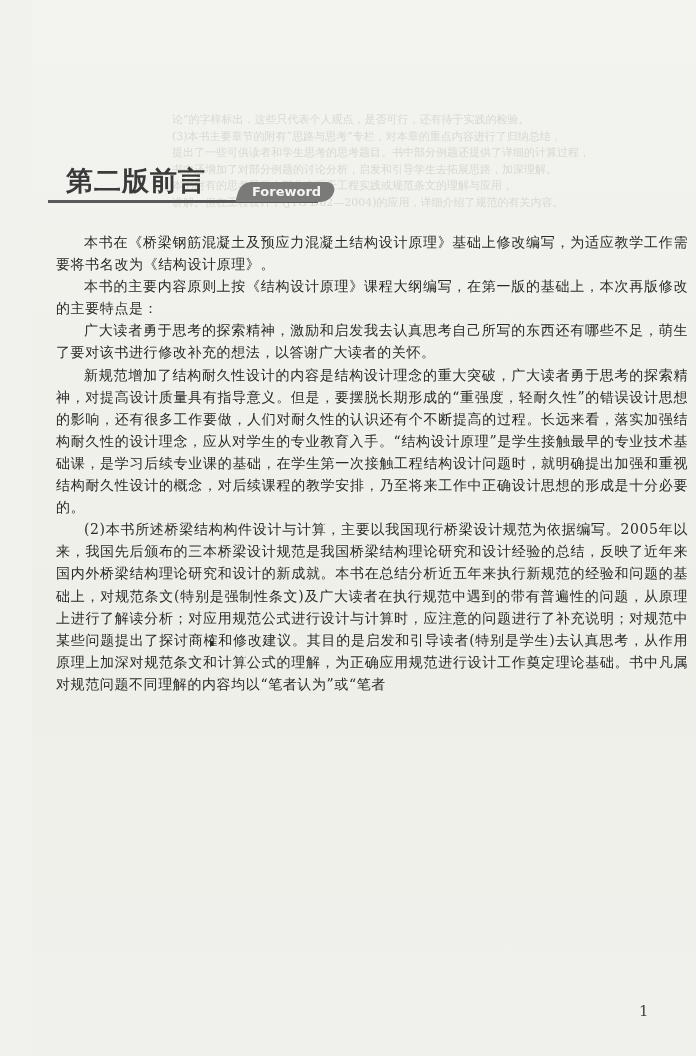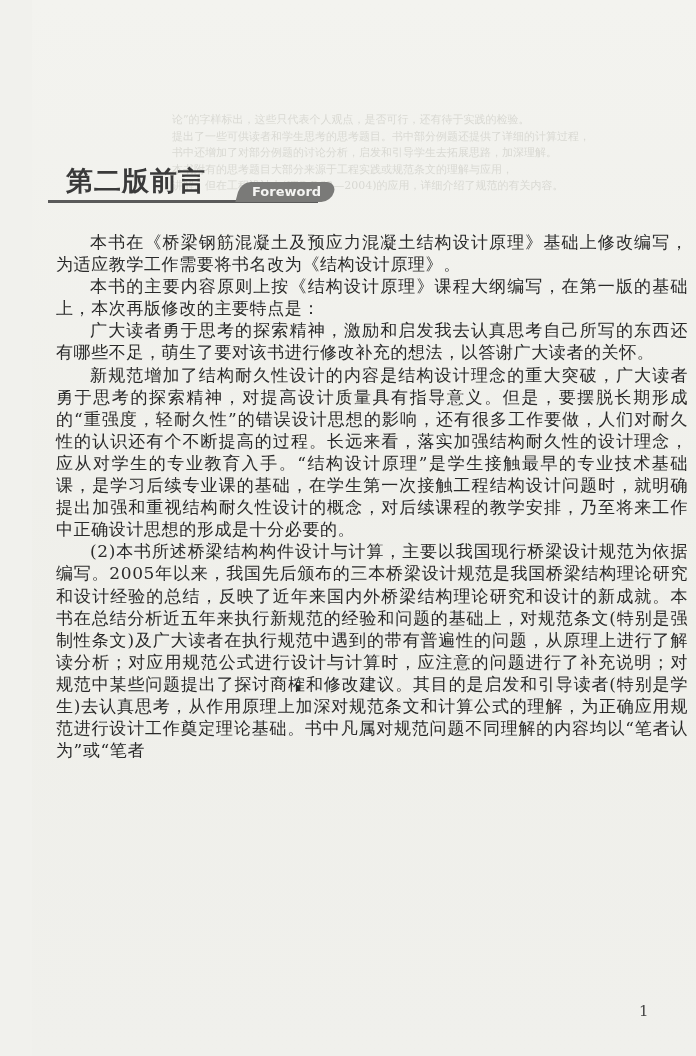--- a/index.html
+++ b/index.html
@@ -15,32 +15,33 @@
   .bleed { position: absolute; left: 140px; top: 112px; width: 470px; color: #d6d6d0;
     font-size: 11px; line-height: 16.5px; white-space: nowrap; overflow: hidden; opacity: .9; }
   .header { position: absolute; left: 16px; top: 163px; width: 280px; height: 44px; }
   .title { position: absolute; left: 18px; top: 0; font-family: "DejaVu Sans", "Liberation Sans", sans-serif;
     font-weight: bold; font-size: 27px; letter-spacing: 1px; color: #3a3a3a; }
   .rule { position: absolute; left: 0; top: 37px; width: 270px; height: 3px; background: #5a5a5a; }
   .tag { position: absolute; left: 190px; top: 19px; height: 20px; width: 96px;
     background: #7a7a78; border-radius: 10px 10px 10px 0; transform: skewX(-15deg); }
   .tag-text { position: absolute; left: 204px; top: 21px; color: #f4f4f2;
     font-family: "DejaVu Sans", "Liberation Sans", sans-serif; font-size: 13px; font-weight: bold; text-align: right; }
-  .body { position: absolute; left: 24px; top: 231px; width: 632px; font-size: 17px;
+  .body { position: absolute; left: 24px; top: 231px; width: 632px; font-size: 14px;
     line-height: 22.1px; text-align: justify; letter-spacing: 0.6px; }
   .body p { margin: 0; text-indent: 2em; }
   .pageno { position: absolute; left: 607px; top: 1002px; font-size: 15px; color: #444; }
 </style>
 </head>
 <body>
 
 <div class="page">
 
   <div class="bleed">
     <div>论”的字样标出，这些只代表个人观点，是否可行，还有待于实践的检验。</div>
+    <div>(3)本书主要章节的附有“思路与思考”专栏，对本章的重点内容进行了归纳总结，</div>
     <div>提出了一些可供读者和学生思考的思考题目。书中部分例题还提供了详细的计算过程，</div>
     <div>书中还增加了对部分例题的讨论分析，启发和引导学生去拓展思路，加深理解。</div>
     <div>本书附有的思考题目大部分来源于工程实践或规范条文的理解与应用，</div>
     <div>讲解。但在工程设计中(JTG D62—2004)的应用，详细介绍了规范的有关内容。</div>
   </div>
 
   <div class="header">
     <div class="title">第二版前言</div>
     <div class="rule"></div>
     <div class="tag"></div>

